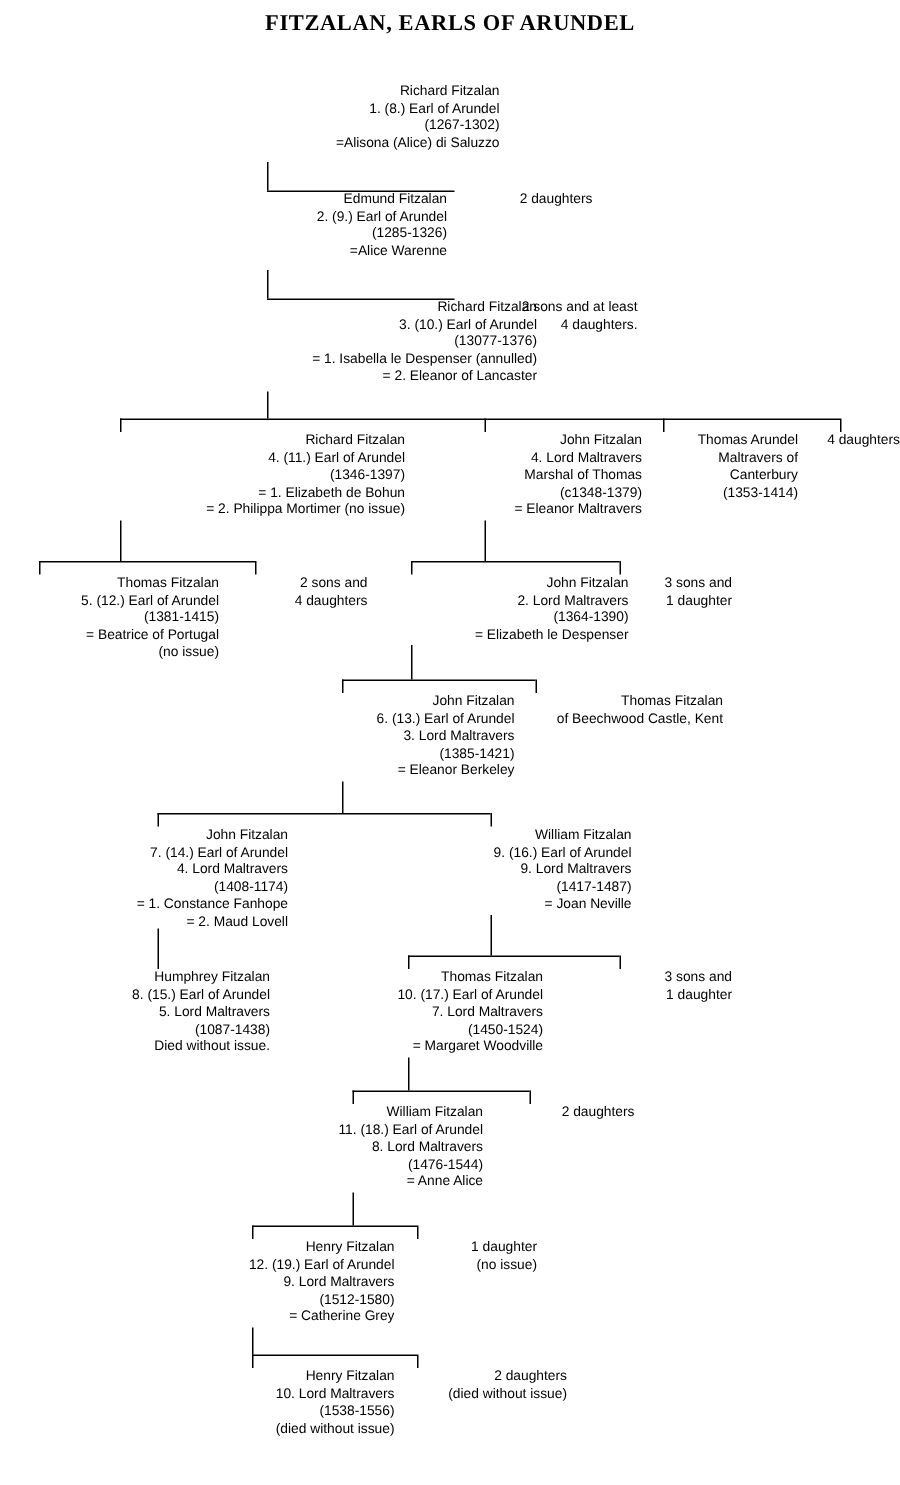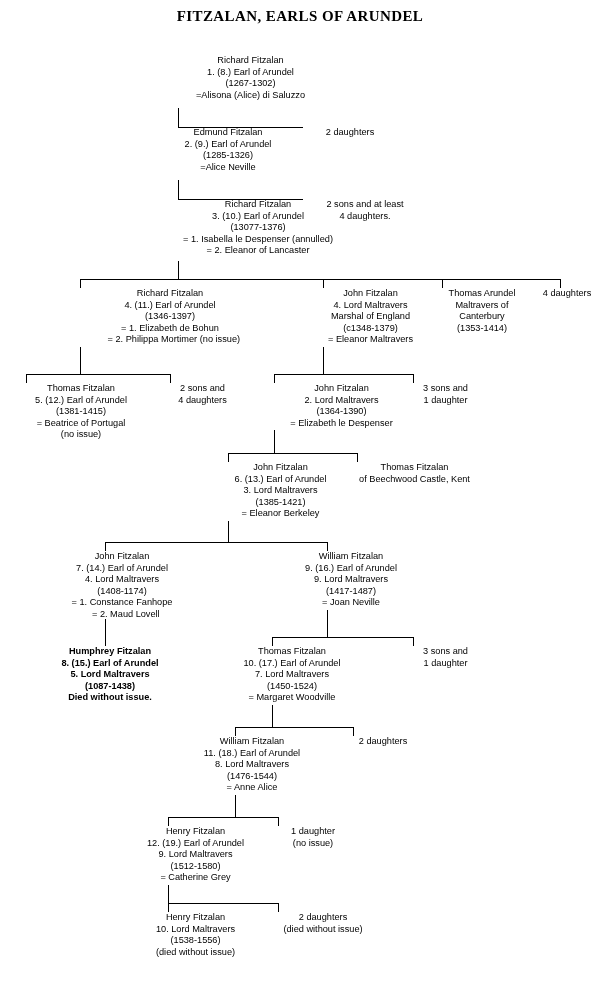--- a/index.html
+++ b/index.html
@@ -28,21 +28,21 @@
   }
   .node {
     position: absolute;
     font-size: 9.2px;
     line-height: 11.6px;
     white-space: pre;
   }
   .node .ln {
     display: block;
   }
-  .l { text-align: center; }
+  .l { text-align: right; }
   .line {
     position: absolute;
     background: #000000;
   }
   .h { height: 1px; }
   .v { width: 1px; }
 </style>
 </head>
 <body>
 
@@ -88,36 +88,36 @@
     <div class="line v" style="left: 235px; top: 795px; height: 22px;"></div>
     <div class="line h" style="left: 168px; top: 817px; width: 110px;"></div>
     <div class="line v" style="left: 168px; top: 817px; height: 9px;"></div>
     <div class="line v" style="left: 278px; top: 817px; height: 9px;"></div>
     <div class="line v" style="left: 168px; top: 885px; height: 18px;"></div>
     <div class="line h" style="left: 168px; top: 903px; width: 110px;"></div>
     <div class="line v" style="left: 168px; top: 903px; height: 9px;"></div>
     <div class="line v" style="left: 278px; top: 903px; height: 9px;"></div>
     <div class="node l" style="left: 168px; top: 55px; width: 165px;"><span class="ln">Richard Fitzalan</span><span class="ln">1. (8.) Earl of Arundel</span><span class="ln">(1267-1302)</span><span class="ln">=Alisona (Alice) di Saluzzo</span></div>
     <div class="node l" style="left: 305px; top: 127px; width: 90px;"><span class="ln">2 daughters</span></div>
-    <div class="node l" style="left: 158px; top: 127px; width: 140px;"><span class="ln">Edmund Fitzalan</span><span class="ln">2. (9.) Earl of Arundel</span><span class="ln">(1285-1326)</span><span class="ln">=Alice Neville</span></div>
+    <div class="node l" style="left: 158px; top: 127px; width: 140px;"><span class="ln">Edmund Fitzalan</span><span class="ln">2. (9.) Earl of Arundel</span><span class="ln">(1285-1326)</span><span class="ln">=Alice Warenne</span></div>
     <div class="node l" style="left: 305px; top: 199px; width: 120px;"><span class="ln">2 sons and at least</span><span class="ln">4 daughters.</span></div>
     <div class="node l" style="left: 158px; top: 199px; width: 200px;"><span class="ln">Richard Fitzalan</span><span class="ln">3. (10.) Earl of Arundel</span><span class="ln">(13077-1376)</span><span class="ln">= 1. Isabella le Despenser (annulled)</span><span class="ln">= 2. Eleanor of Lancaster</span></div>
     <div class="node l" style="left: 70px; top: 288px; width: 200px;"><span class="ln">Richard Fitzalan</span><span class="ln">4. (11.) Earl of Arundel</span><span class="ln">(1346-1397)</span><span class="ln">= 1. Elizabeth de Bohun</span><span class="ln">   = 2. Philippa Mortimer (no issue)</span></div>
-    <div class="node l" style="left: 313px; top: 288px; width: 115px;"><span class="ln">John Fitzalan</span><span class="ln">4. Lord Maltravers</span><span class="ln">Marshal of England</span><span class="ln">(c1348-1379)</span><span class="ln">= Eleanor Maltravers</span></div>
+    <div class="node l" style="left: 313px; top: 288px; width: 115px;"><span class="ln">John Fitzalan</span><span class="ln">4. Lord Maltravers</span><span class="ln">Marshal of Thomas</span><span class="ln">(c1348-1379)</span><span class="ln">= Eleanor Maltravers</span></div>
     <div class="node l" style="left: 432px; top: 288px; width: 100px;"><span class="ln">Thomas Arundel</span><span class="ln">Maltravers of</span><span class="ln">Canterbury</span><span class="ln">(1353-1414)</span></div>
     <div class="node l" style="left: 534px; top: 288px; width: 66px;"><span class="ln">4 daughters</span></div>
     <div class="node l" style="left: 16px; top: 383px; width: 130px;"><span class="ln">Thomas Fitzalan</span><span class="ln">5. (12.) Earl of Arundel</span><span class="ln">(1381-1415)</span><span class="ln">= Beatrice of Portugal</span><span class="ln">(no issue)</span></div>
     <div class="node l" style="left: 160px; top: 383px; width: 85px;"><span class="ln">2 sons and</span><span class="ln">4 daughters</span></div>
     <div class="node l" style="left: 264px; top: 383px; width: 155px;"><span class="ln">John Fitzalan</span><span class="ln">2. Lord Maltravers</span><span class="ln">(1364-1390)</span><span class="ln">= Elizabeth le Despenser</span></div>
     <div class="node l" style="left: 403px; top: 383px; width: 85px;"><span class="ln">3 sons and</span><span class="ln">1 daughter</span></div>
     <div class="node l" style="left: 218px; top: 462px; width: 125px;"><span class="ln">John Fitzalan</span><span class="ln">6. (13.) Earl of Arundel</span><span class="ln">3. Lord Maltravers</span><span class="ln">(1385-1421)</span><span class="ln">= Eleanor Berkeley</span></div>
     <div class="node l" style="left: 347px; top: 462px; width: 135px;"><span class="ln">Thomas Fitzalan</span><span class="ln">of Beechwood Castle, Kent</span></div>
     <div class="node l" style="left: 52px; top: 551px; width: 140px;"><span class="ln">John Fitzalan</span><span class="ln">7. (14.) Earl of Arundel</span><span class="ln">4. Lord Maltravers</span><span class="ln">(1408-1174)</span><span class="ln">= 1. Constance Fanhope</span><span class="ln">   = 2. Maud Lovell</span></div>
     <div class="node l" style="left: 281px; top: 551px; width: 140px;"><span class="ln">William Fitzalan</span><span class="ln">9. (16.) Earl of Arundel</span><span class="ln">9. Lord Maltravers</span><span class="ln">(1417-1487)</span><span class="ln">= Joan Neville</span></div>
-    <div class="node l" style="left: 40px; top: 646px; width: 140px; font-weight: bold;"><span class="ln">Humphrey Fitzalan</span><span class="ln">8. (15.) Earl of Arundel</span><span class="ln">5. Lord Maltravers</span><span class="ln">(1087-1438)</span><span class="ln">Died without issue.</span></div>
+    <div class="node l" style="left: 40px; top: 646px; width: 140px;"><span class="ln">Humphrey Fitzalan</span><span class="ln">8. (15.) Earl of Arundel</span><span class="ln">5. Lord Maltravers</span><span class="ln">(1087-1438)</span><span class="ln">Died without issue.</span></div>
     <div class="node l" style="left: 222px; top: 646px; width: 140px;"><span class="ln">Thomas Fitzalan</span><span class="ln">10. (17.) Earl of Arundel</span><span class="ln">7. Lord Maltravers</span><span class="ln">(1450-1524)</span><span class="ln">= Margaret Woodville</span></div>
     <div class="node l" style="left: 403px; top: 646px; width: 85px;"><span class="ln">3 sons and</span><span class="ln">1 daughter</span></div>
     <div class="node l" style="left: 182px; top: 736px; width: 140px;"><span class="ln">William Fitzalan</span><span class="ln">11. (18.) Earl of Arundel</span><span class="ln">8. Lord Maltravers</span><span class="ln">(1476-1544)</span><span class="ln">= Anne Alice</span></div>
     <div class="node l" style="left: 343px; top: 736px; width: 80px;"><span class="ln">2 daughters</span></div>
     <div class="node l" style="left: 128px; top: 826px; width: 135px;"><span class="ln">Henry Fitzalan</span><span class="ln">12. (19.) Earl of Arundel</span><span class="ln">9. Lord Maltravers</span><span class="ln">(1512-1580)</span><span class="ln">= Catherine Grey</span></div>
     <div class="node l" style="left: 268px; top: 826px; width: 90px;"><span class="ln">1 daughter</span><span class="ln">(no issue)</span></div>
     <div class="node l" style="left: 128px; top: 912px; width: 135px;"><span class="ln">Henry Fitzalan</span><span class="ln">10. Lord Maltravers</span><span class="ln">(1538-1556)</span><span class="ln">(died without issue)</span></div>
     <div class="node l" style="left: 268px; top: 912px; width: 110px;"><span class="ln">2 daughters</span><span class="ln">(died without issue)</span></div>
   </div>
 

